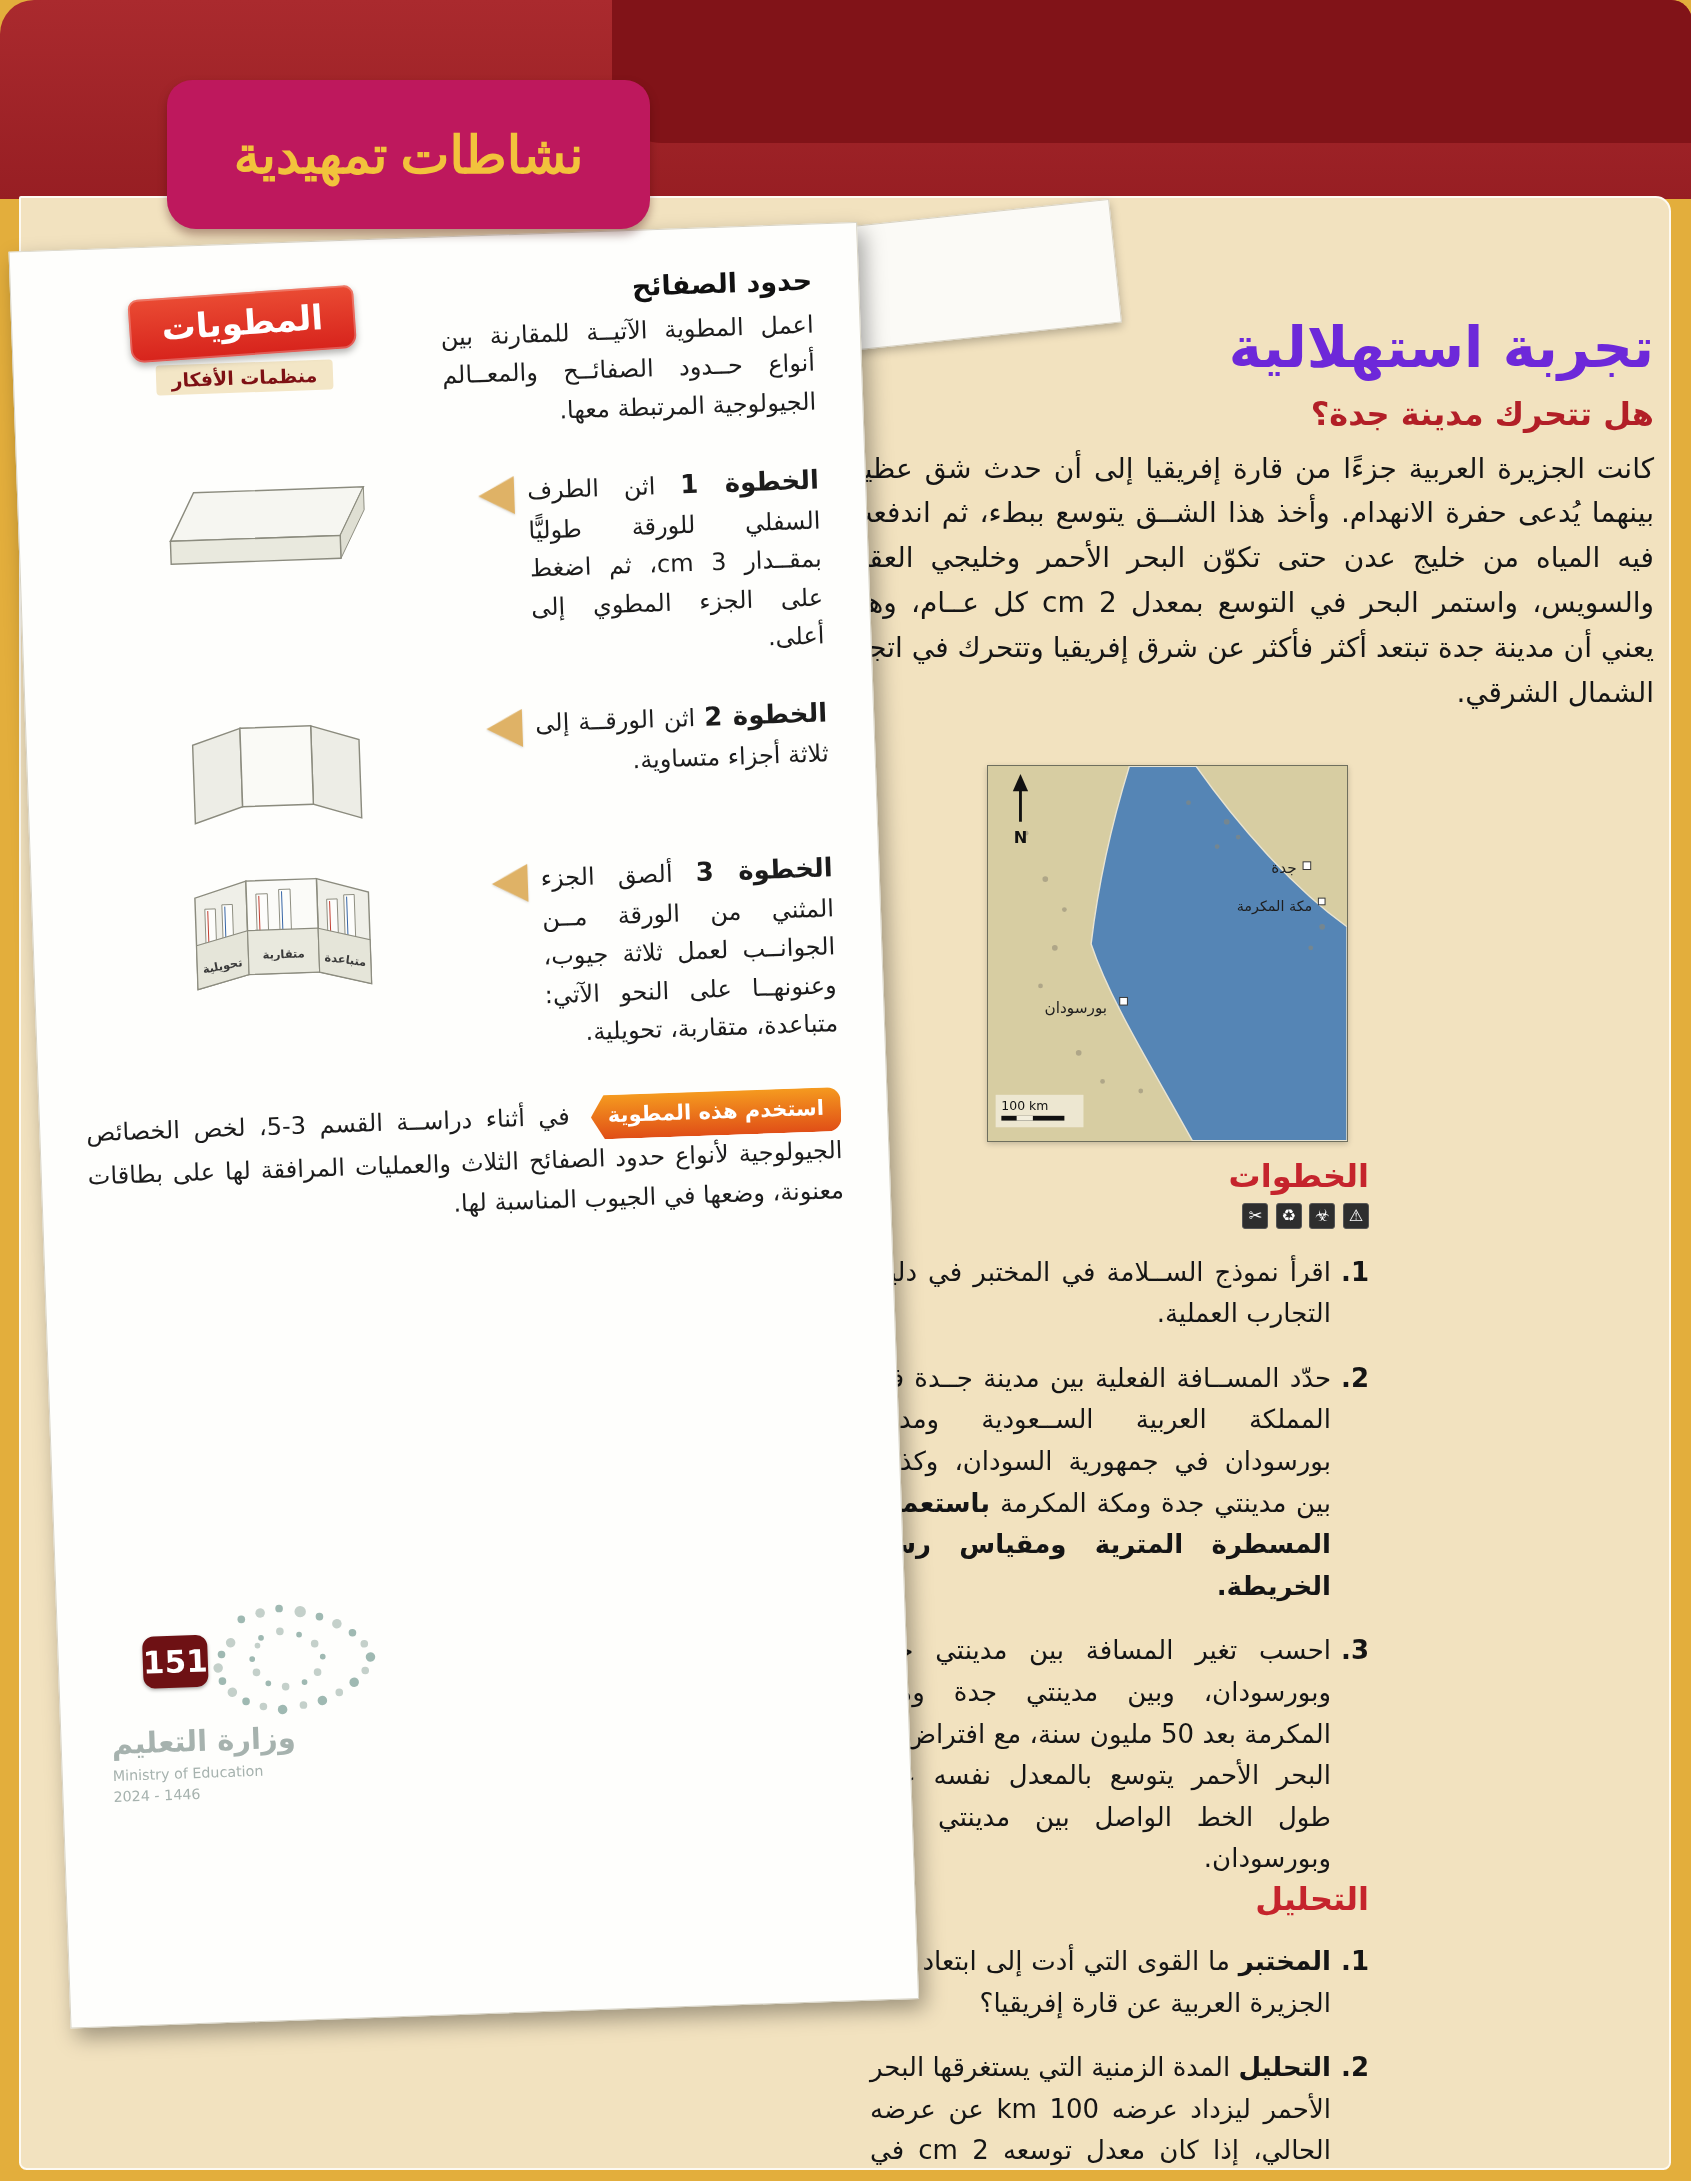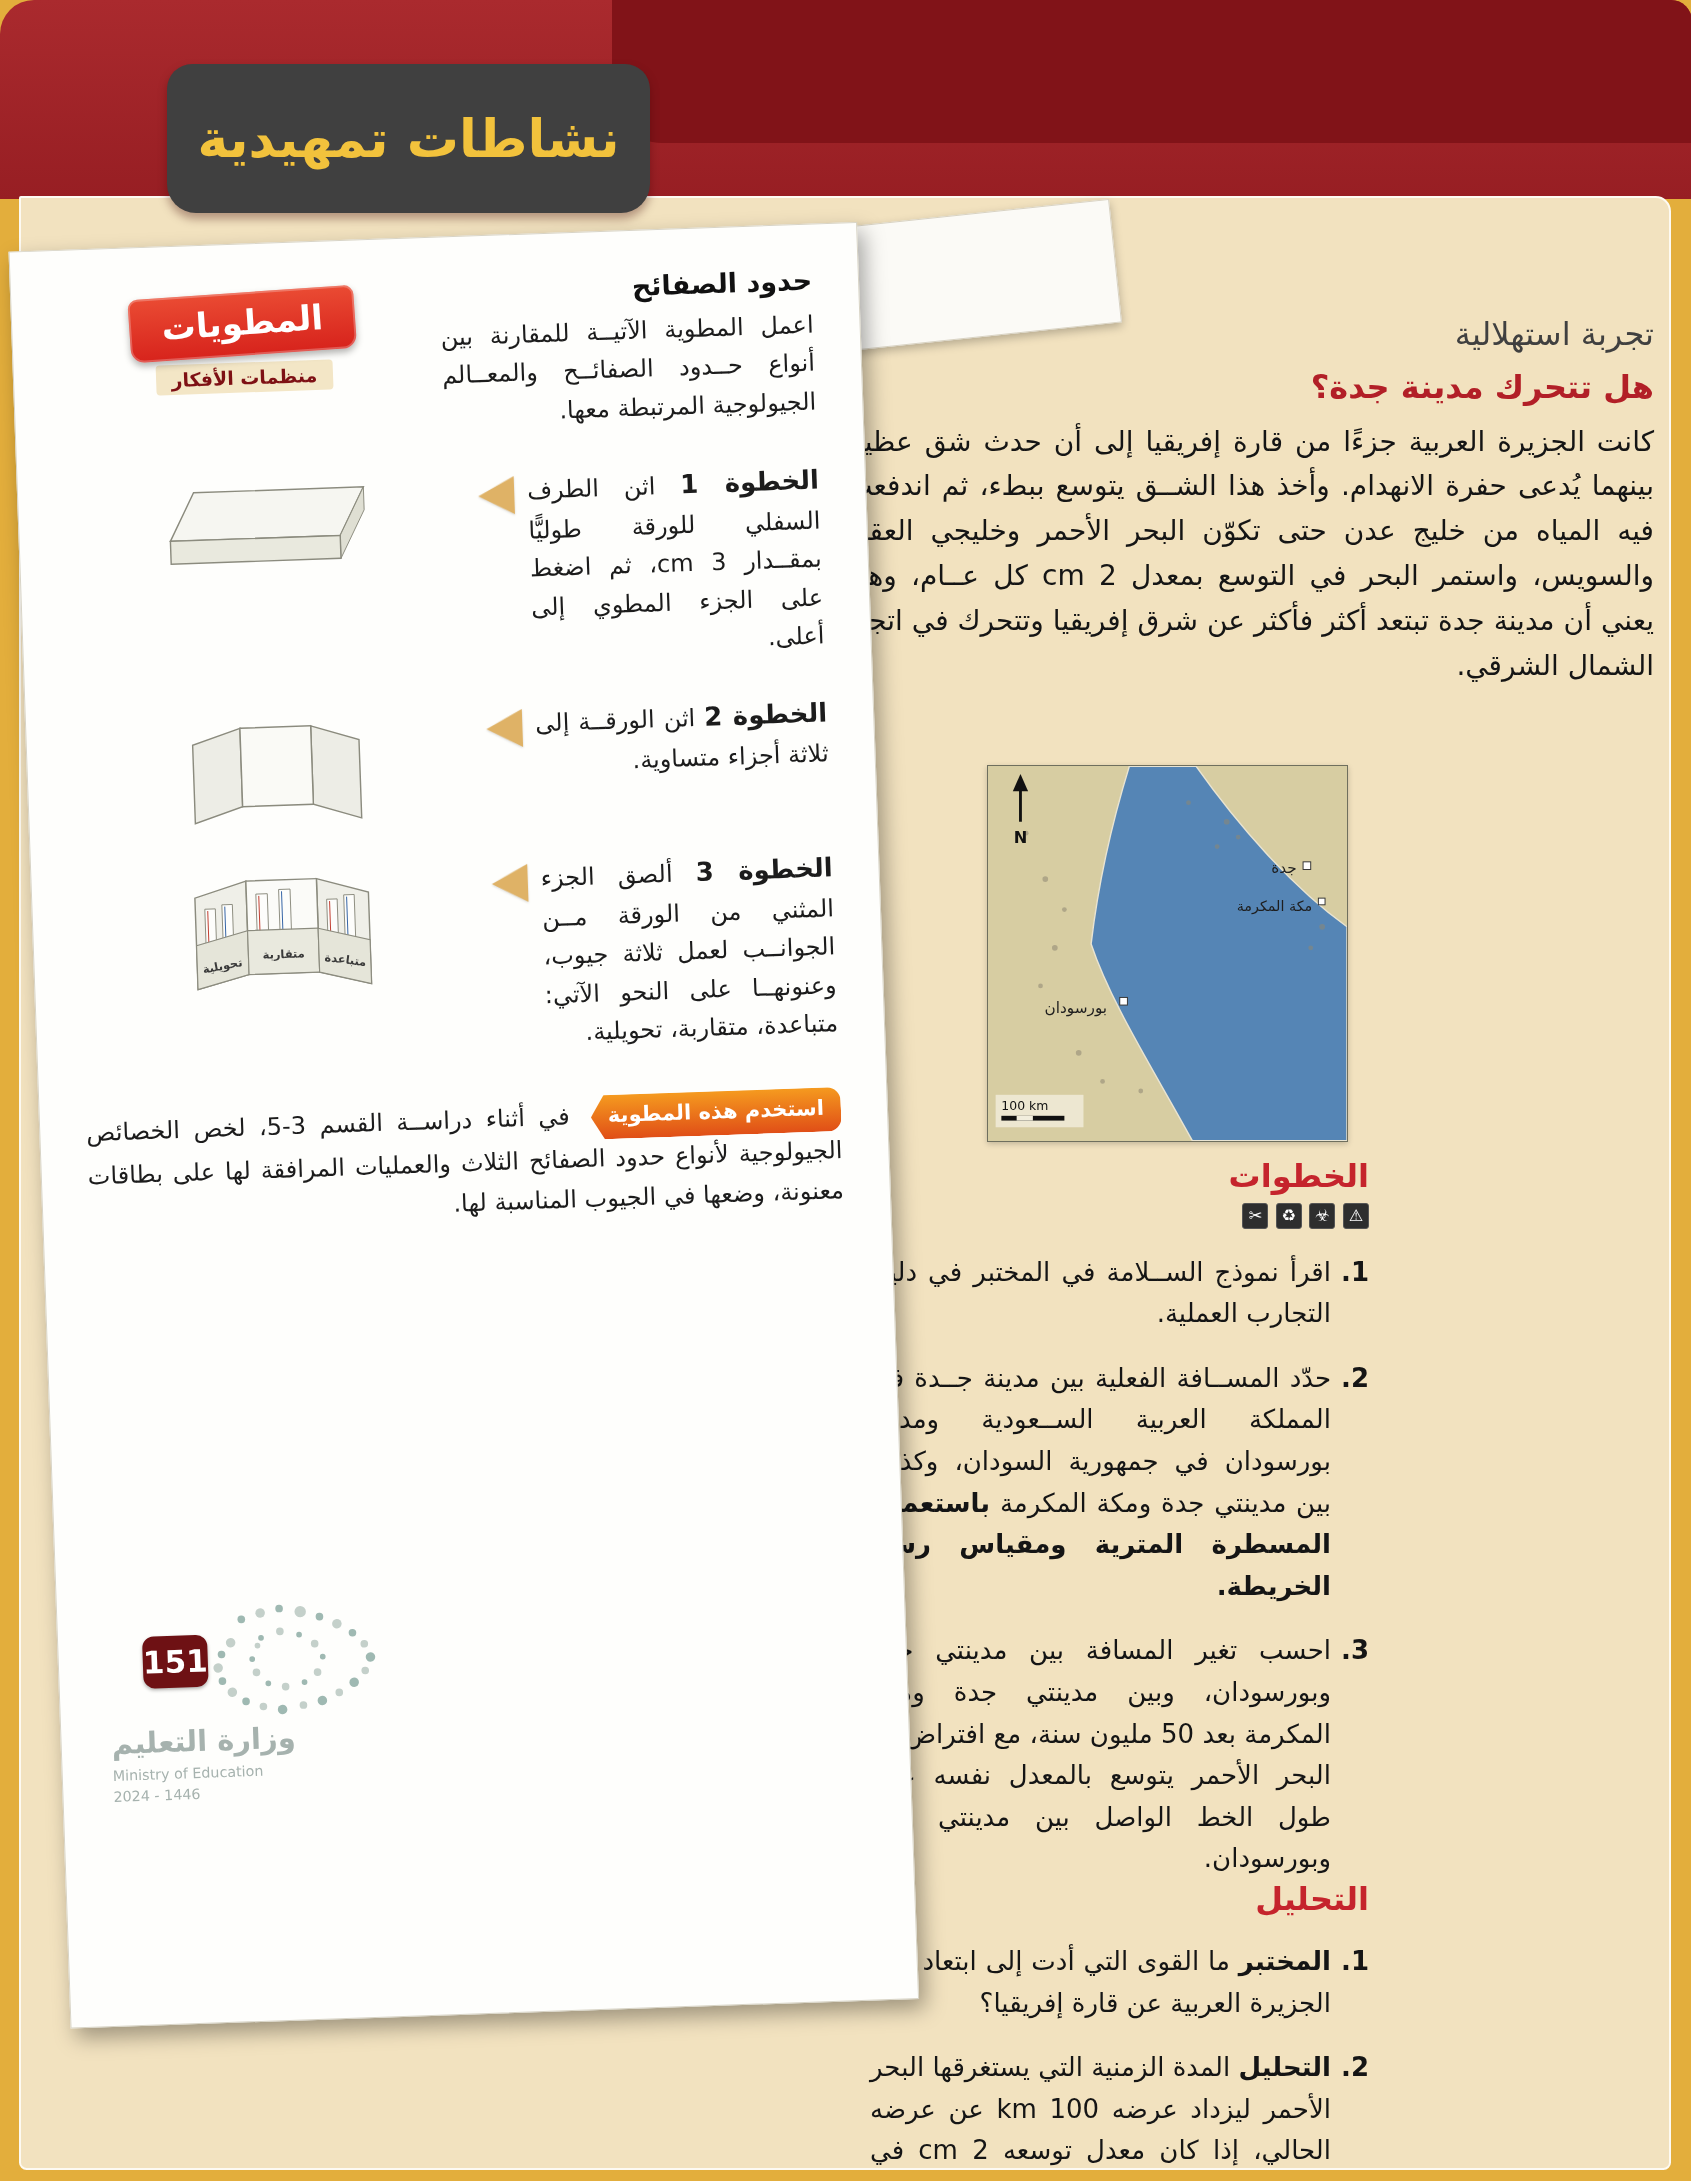--- a/index.html
+++ b/index.html
@@ -18,26 +18,27 @@
     border-radius:34px 21px 0 0;
     z-index:1;
   }
   .band-dark {
     position:absolute; left:612px; top:0; width:1080px; height:143px;
     background:#811318;
     border-radius:0 21px 0 50px;
     z-index:2;
   }
   .tab {
-    position:absolute; left:167px; top:64px; width:483px; height:149px;
-    background:#404040;
+    position:absolute; left:167px; top:80px; width:483px; height:149px;
+    background:#be185d;
     border-radius:25px 25px 29px 29px;
     display:flex; align-items:center; justify-content:center;
     z-index:6;
     box-shadow:0 5.7px 9.6px rgba(60,0,0,.35);
+    font-family:Liberation Serif, serif;
   }
   .tab-title {
     color:#F2C23C; font-size:52px; font-weight:bold;
     letter-spacing:1px;
   }
 
   
   .cream {
     position:absolute; left:19px; top:196px; right:21px; bottom:11.5px;
     background:#F2E2BF;
@@ -117,21 +118,21 @@
   }
   .moe-ar { position:absolute; left:0; top:122px; font-size:29px; font-weight:bold; color:#A6B2AE; }
   .moe-en { position:absolute; left:0; top:163px; font-size:14.3px; color:#A6B2AE; }
   .moe-years { position:absolute; left:0; top:184px; font-size:14.3px; color:#A6B2AE; }
 
   
   .intro {
     position:absolute; right:38px; top:315px; width:808px;
     direction:rtl; z-index:3;
   }
-  .exp-title { color:#404040; font-size:32px; font-weight:normal; }
+  .exp-title { color:#6d28d9; font-size:56px; font-weight:bold; }
   .exp-question { color:#B21F27; font-size:32px; font-weight:bold; margin-top:15.3px; }
   .exp-intro { margin-top:13.4px; font-size:28px; line-height:1.6; text-align:justify; color:#151515; }
 
   .map-fig {
     position:absolute; right:344px; top:765px; width:361px; height:377px;
     border:1px solid #6F6F5E; background:#D7CDA2; z-index:3;
     box-shadow:0 1.9px 5.7px rgba(0,0,0,.2);
   }
   .map-fig svg { display:block; }
   .map-fig text { font-family:"DejaVu Sans", sans-serif; }

